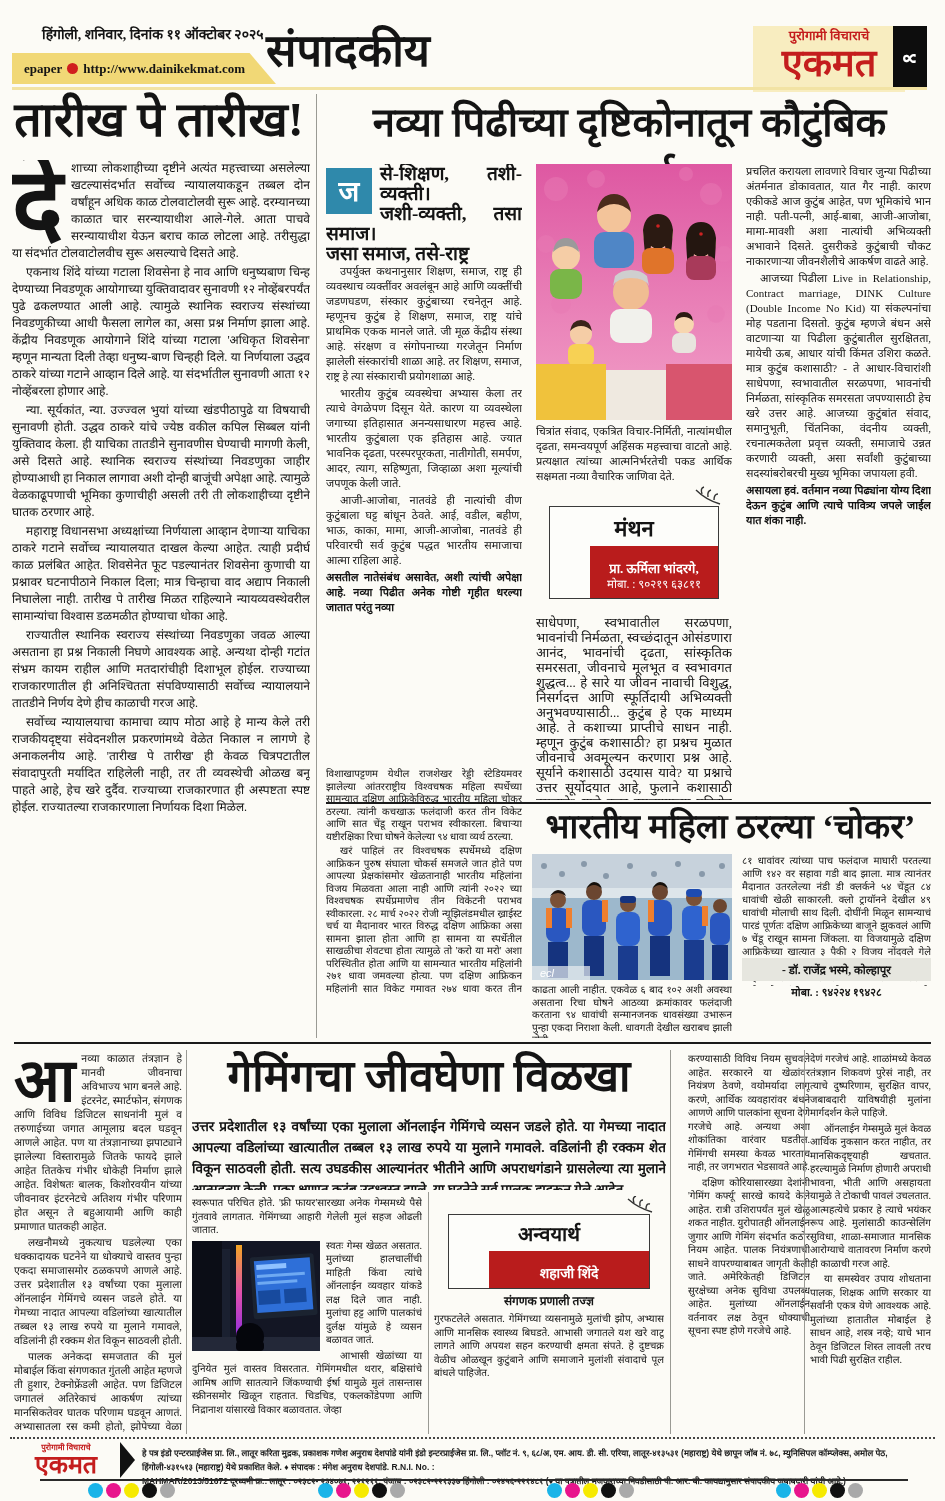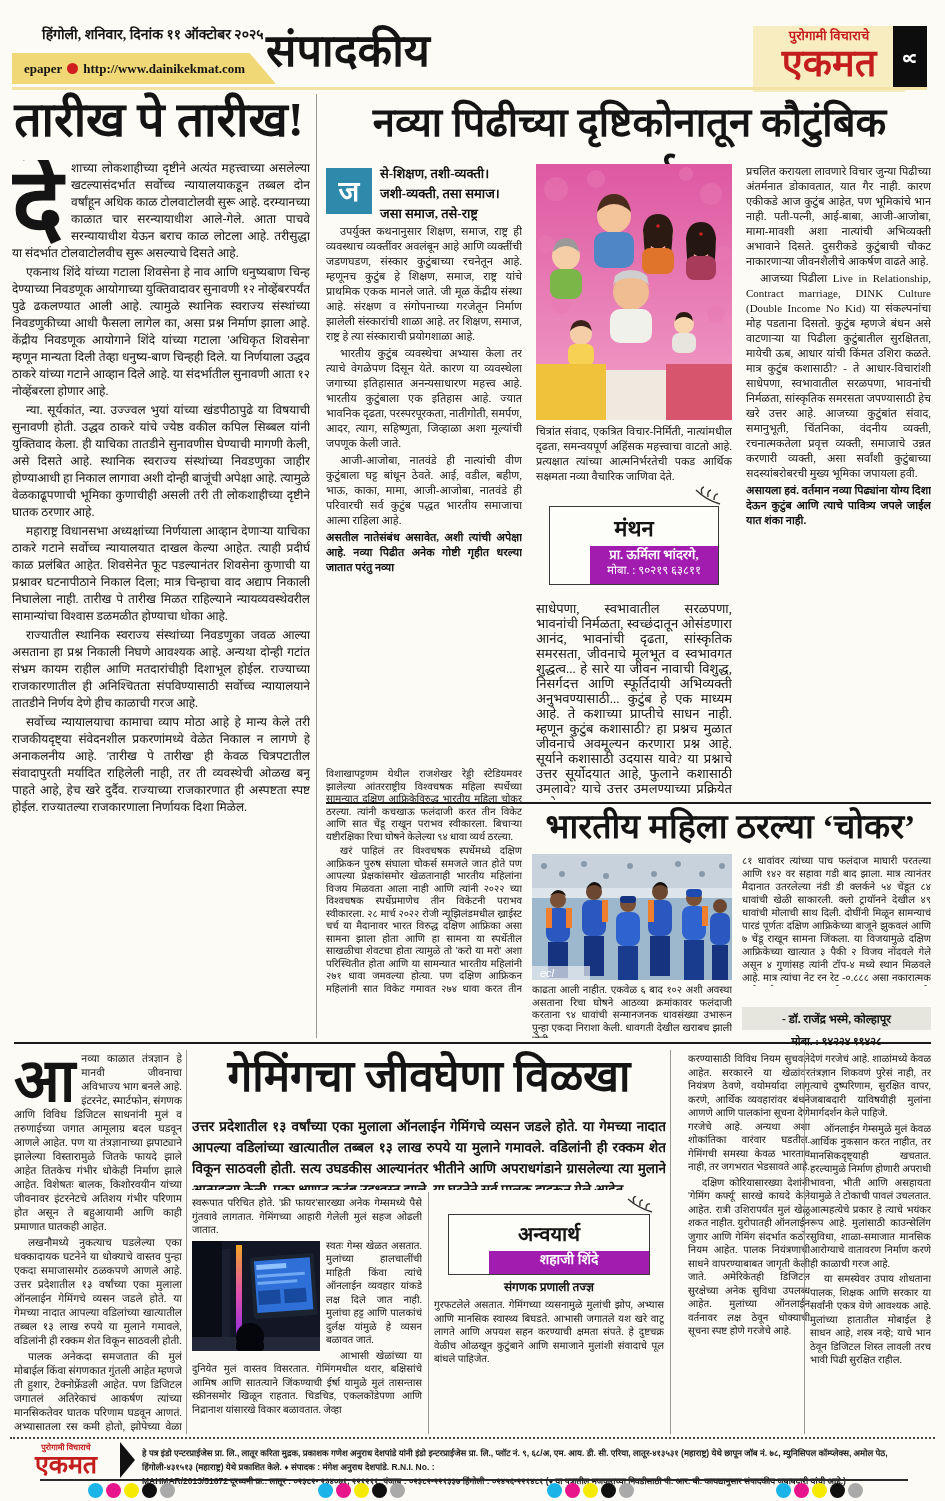--- a/index.html
+++ b/index.html
@@ -23,25 +23,25 @@
   .band{background:#f8edc0;text-align:center;padding-top:3px;}
   .band .tag{color:#c41d1d;font-weight:bold;font-size:13px;line-height:14px;}
   .band .nm{color:#c41d1d;font-weight:800;font-size:38px;line-height:40px;}
   .pagebox{background:#0d0d0d;color:#fff;display:flex;align-items:center;justify-content:center;}
   .pagebox span{transform:rotate(90deg);font-size:20px;font-weight:bold;}
   
   .dc1{float:left;font-size:96px;line-height:76px;font-weight:bold;margin:6px 8px 0 0;}
   .dcbox{float:left;width:46px;height:46px;background:#2f89ab;color:#fff;display:flex;align-items:center;
          justify-content:center;font-size:28px;font-weight:bold;margin:4px 8px 2px 0;}
   .dc2{float:left;font-size:60px;line-height:50px;font-weight:bold;margin:4px 6px 0 0;}
-  .leadlines{font-weight:bold;font-size:13px;line-height:20px;text-indent:0;}
+  .leadlines{font-weight:bold;font-size:19px;line-height:20px;text-indent:0;}
   
   .fancybox{border:1.5px solid #3a3a3a;background:#fdfdfa;text-align:center;}
   .fancybox .ttl{font-size:22px;font-weight:800;padding:5px 0 4px 0;}
-  .darkband{background:#a21caf;color:#fff;padding:0 4px 6px 4px;margin-left:40px;}
+  .darkband{background:#b91c1c;color:#fff;padding:14px 4px 6px 4px;margin-left:40px;}
   .darkband .a{font-weight:bold;font-size:13px;line-height:17px;}
   .darkband .p{font-size:11.5px;line-height:15px;}
   .rolel{text-align:center;font-size:12px;font-weight:bold;padding-top:3px;}
   .bylineband{background:#e6e6df;font-weight:bold;font-size:11.5px;text-align:center;padding:4px 2px;}
   .phline{text-align:center;font-size:11px;font-weight:bold;padding-top:3px;}
   
   .dotted{border-top:2px dotted #444;}
   .flogo .tag{color:#c41d1d;font-size:8px;font-weight:bold;line-height:8px;}
   .flogo .nm{color:#c41d1d;font-size:25px;font-weight:800;line-height:26px;}
   .ftri{width:0;height:0;border-left:15px solid #111;border-top:18px solid transparent;border-bottom:18px solid transparent;}
@@ -254,21 +254,21 @@
       <rect x="0" y="112" width="58" height="14" fill="#e8ecef" opacity="0.7"></rect>
       <text x="8" y="123" font-size="11" font-style="italic" fill="#ffffff" font-family="sans-serif">ecl</text>
     </svg>
   </div>
   <div class="abs just clip" style="left:532px;top:984px;width:200px;height:54px;font-size:10px;line-height:12.5px;">
     <p class="noind">काढता आली नाहीत. एकवेळ ६ बाद १०२ अशी अवस्था असताना रिचा घोषने आठव्या क्रमांकावर फलंदाजी करताना ९४ धावांची सन्मानजनक धावसंख्या उभारून पुन्हा एकदा निराशा केली. धावगती देखील खराबच झाली होती.</p>
   </div>
   <div class="abs just clip" style="left:742px;top:854px;width:189px;height:132px;font-size:10px;line-height:13px;">
     <p class="noind">८१ धावांवर त्यांच्या पाच फलंदाज माघारी परतल्या आणि १४२ वर सहावा गडी बाद झाला. मात्र त्यानंतर मैदानात उतरलेल्या नंडी डी क्लर्कने ५४ चेंडूत ८४ धावांची खेळी साकारली. क्लो ट्रायॉनने देखील ४९ धावांची मोलाची साथ दिली. दोघींनी मिळून सामन्याचं पारडं पूर्णतः दक्षिण आफ्रिकेच्या बाजूने झुकवलं आणि ७ चेंडू राखून सामना जिंकला. या विजयामुळे दक्षिण आफ्रिकेच्या खात्यात ३ पैकी २ विजय नोंदवले गेले असून ४ गुणांसह त्यांनी टॉप-४ मध्ये स्थान मिळवले आहे. मात्र त्यांचा नेट रन रेट -०.८८८ असा नकारात्मक आहे, जो त्यांच्या वाटचालीस अडथळा ठरू शकतो. भारताला स्पर्धेतील पहिला पराभव पत्करावा लागला असून त्यामुळे ते अव्वल स्थानावरून तिसऱ्या क्रमांकावर घसरले आहेत. आता भारताला उर्वरित सामने जिंकून पुन्हा टॉप-२ मध्ये परतण्याचा प्रयत्न करावा लागणार आहे.</p>
   </div>
-  <div class="abs" style="left:742px;top:1007px;width:189px;">
+  <div class="abs" style="left:742px;top:958px;width:189px;">
     <div class="bylineband">- डॉ. राजेंद्र भस्मे, कोल्हापूर</div>
     <div class="phline">मोबा. : ९४२२४ १९४२८</div>
   </div>
 
   <div class="abs hrule" style="left:14px;top:1042px;width:917px;height:2px;"></div>
 
   <div class="abs just clip" style="left:14px;top:1052px;width:168px;height:380px;font-size:10.5px;line-height:14px;">
     <p class="noind"><span class="dc2">आ</span><span>नव्या काळात तंत्रज्ञान हे मानवी जीवनाचा अविभाज्य भाग बनले आहे. इंटरनेट, स्मार्टफोन, संगणक आणि विविध डिजिटल साधनांनी मुलं व तरुणाईच्या जगात आमूलाग्र बदल घडवून आणले आहेत. पण या तंत्रज्ञानाच्या झपाट्याने झालेल्या विस्तारामुळे जितके फायदे झाले आहेत तितकेच गंभीर धोकेही निर्माण झाले आहेत. विशेषतः बालक, किशोरवयीन यांच्या जीवनावर इंटरनेटचे अतिशय गंभीर परिणाम होत असून ते बहुआयामी आणि काही प्रमाणात घातकही आहेत.</span></p>
     <p>लखनौमध्ये नुकत्याच घडलेल्या एका धक्कादायक घटनेने या धोक्याचे वास्तव पुन्हा एकदा समाजासमोर ठळकपणे आणले आहे. उत्तर प्रदेशातील १३ वर्षांच्या एका मुलाला ऑनलाईन गेमिंगचे व्यसन जडले होते. या गेमच्या नादात आपल्या वडिलांच्या खात्यातील तब्बल १३ लाख रुपये या मुलाने गमावले, वडिलांनी ही रक्कम शेत विकून साठवली होती.</p>
     <p>पालक अनेकदा समजतात की मुलं मोबाईल किंवा संगणकात गुंतली आहेत म्हणजे ती हुशार, टेक्नोफ्रेंडली आहेत. पण डिजिटल जगातलं अतिरेकाचं आकर्षण त्यांच्या मानसिकतेवर घातक परिणाम घडवून आणतं. अभ्यासातला रस कमी होतो, झोपेच्या वेळा बदलतात आणि चिडचिड वाढत जाते.</p>

